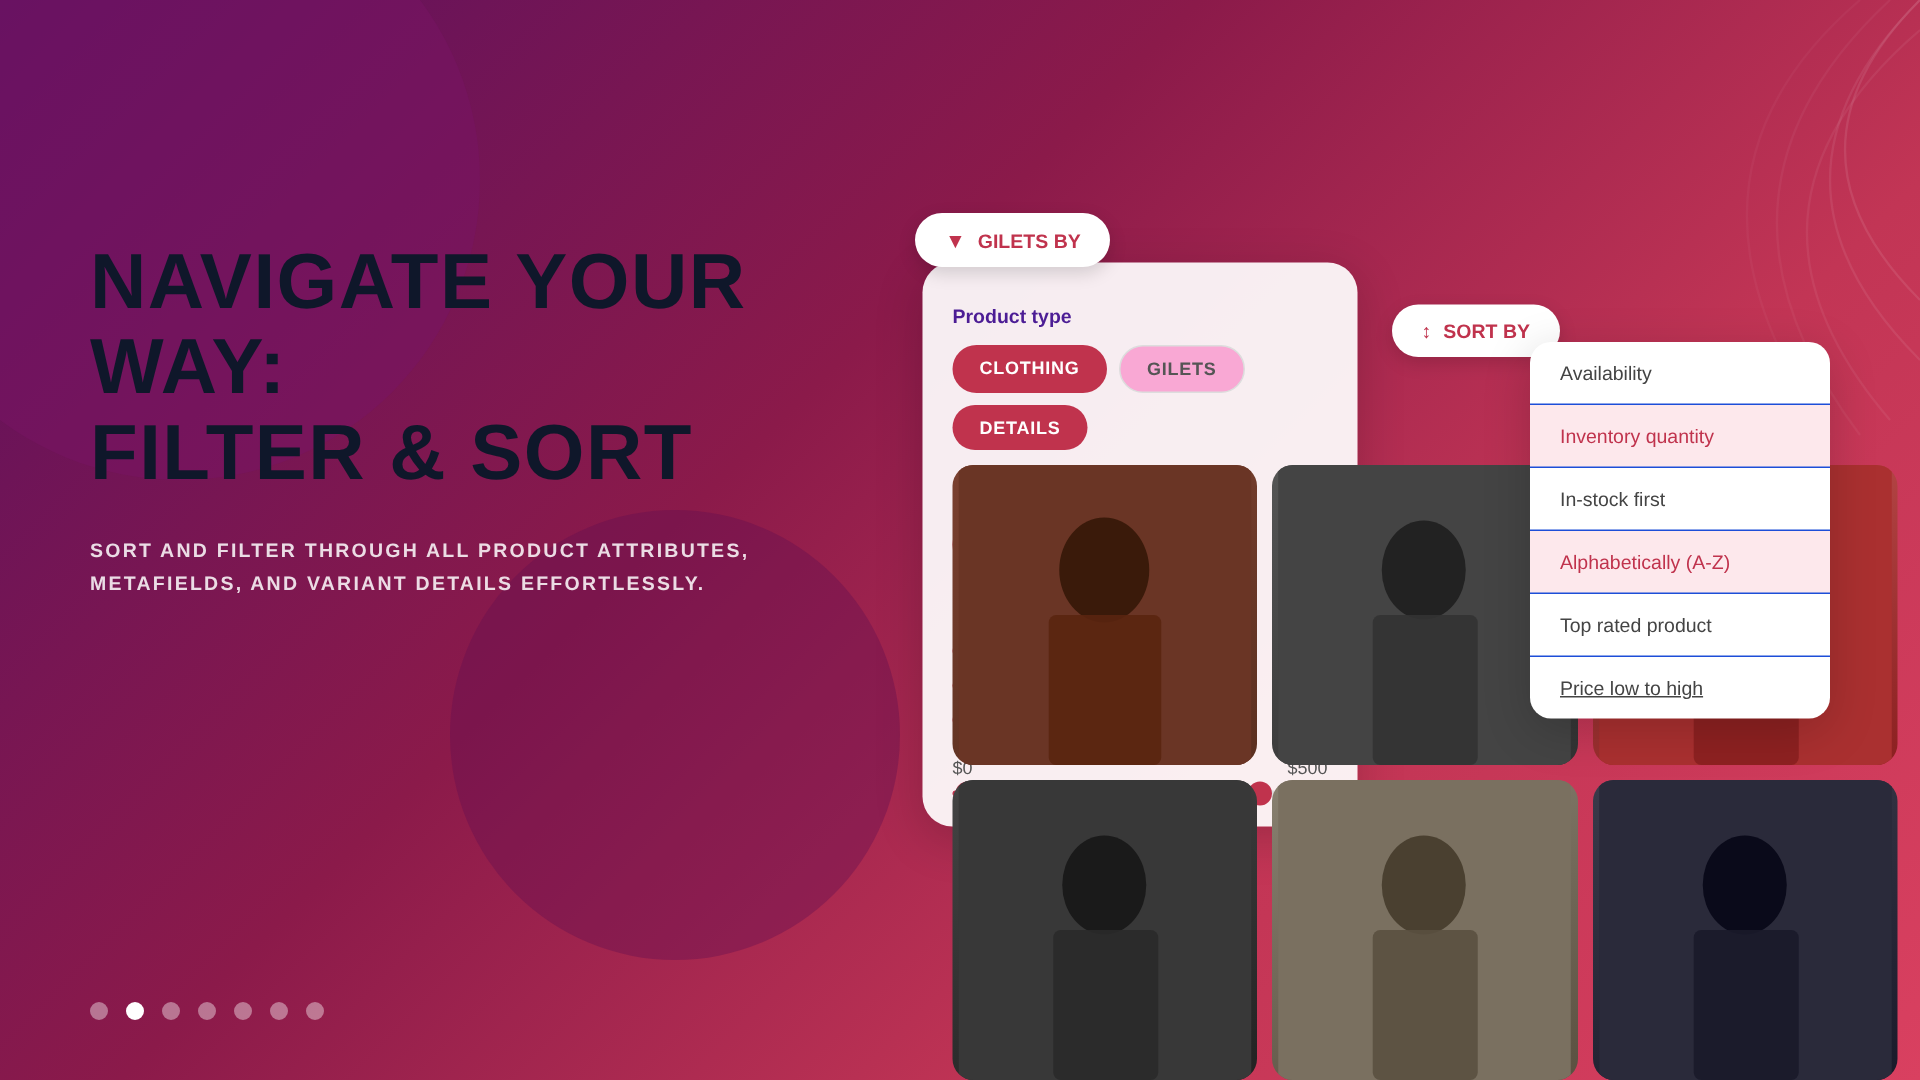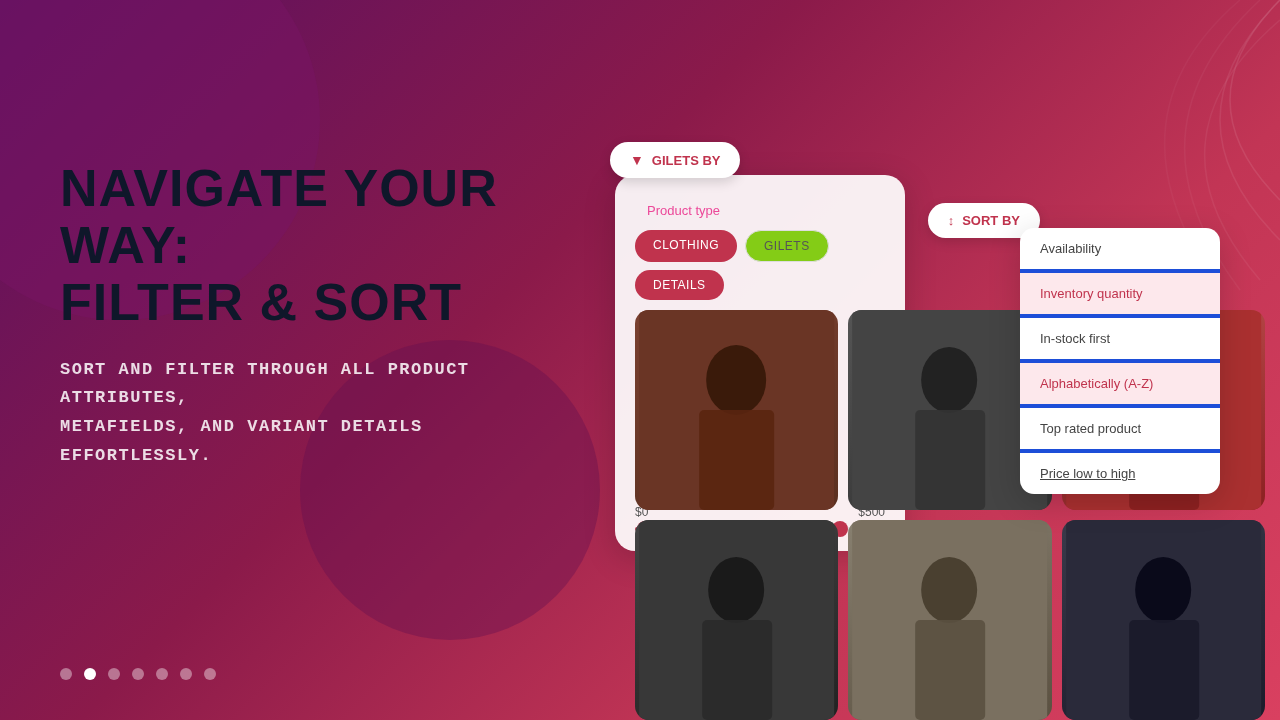--- a/index.html
+++ b/index.html
@@ -51,27 +51,26 @@
     .main-title {
       font-size: 52px;
       font-weight: 900;
       color: #0f172a;
       line-height: 1.1;
       text-transform: uppercase;
       letter-spacing: 1px;
       margin-bottom: 24px;
     }
     .subtitle {
-      font-size: 17px;
+      font-size: 13px;
       font-weight: 600;
       color: rgba(255,255,255,0.85);
       text-transform: uppercase;
       letter-spacing: 1.5px;
       line-height: 1.7;
-      font-family: Liberation Mono, monospace;
     }
 
     
     .dots {
       position: absolute;
       bottom: 40px;
       left: 60px;
       display: flex;
       gap: 12px;
       align-items: center;
@@ -121,46 +120,45 @@
       color: #c0334d;
       font-size: 14px;
     }
 
     .filter-panel-content {
       margin-top: 8px;
     }
 
     .section-label {
       font-size: 13px;
-      font-weight: 400;
-      color: #ec4899;
+      font-weight: 700;
+      color: #4c1d95;
       margin-bottom: 12px;
-      margin-left: 12px;
     }
 
     .tag-group {
       display: flex;
       flex-wrap: wrap;
       gap: 8px;
       margin-bottom: 18px;
     }
     .tag {
       padding: 8px 18px;
       border-radius: 25px;
       font-size: 12px;
-      font-weight: 400;
+      font-weight: 700;
       cursor: pointer;
       letter-spacing: 0.5px;
     }
     .tag.active {
       background: #c0334d;
       color: white;
     }
     .tag.inactive {
-      background: #84cc16;
+      background: #f9a8d4;
       color: #555;
       border: 1.5px solid #ddd;
     }
 
     .color-group {
       display: flex;
       gap: 12px;
       margin-bottom: 18px;
     }
     .color-swatch {
@@ -263,21 +261,21 @@
       border-radius: 14px;
       box-shadow: 0 8px 32px rgba(0,0,0,0.18);
       overflow: hidden;
       z-index: 20;
     }
     .sort-item {
       padding: 13px 20px;
       font-size: 13px;
       color: #444;
       cursor: pointer;
-      border-bottom: 4px solid #1d4ed8;
+      border-bottom: 1px solid #1d4ed8;
     }
     .sort-item:last-child {
       border-bottom: none;
       text-decoration: underline;
     }
     .sort-item.highlighted {
       background: #fde8ec;
       color: #c0334d;
     }
 

